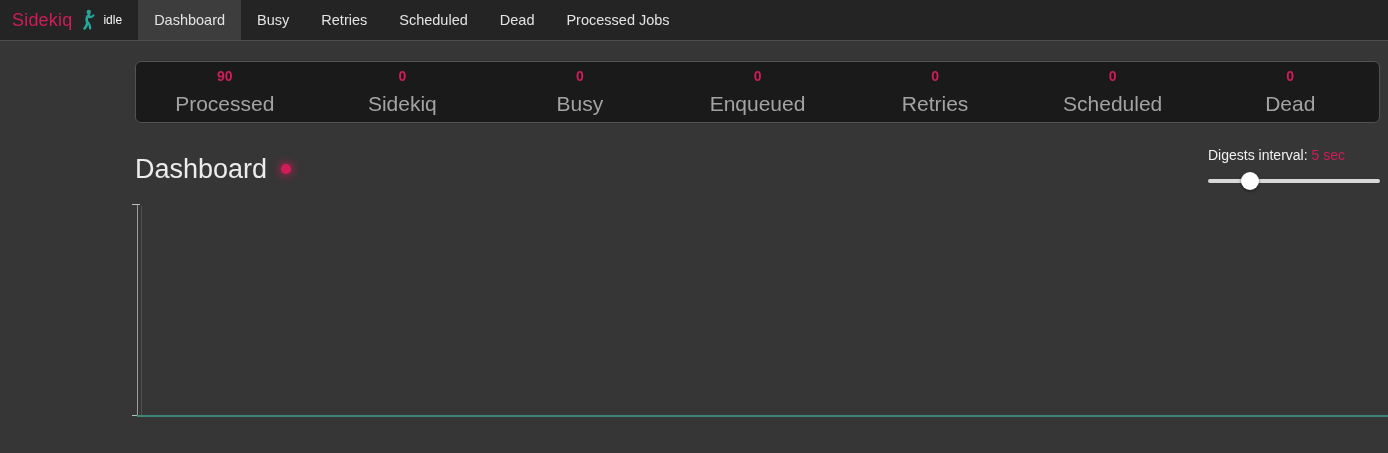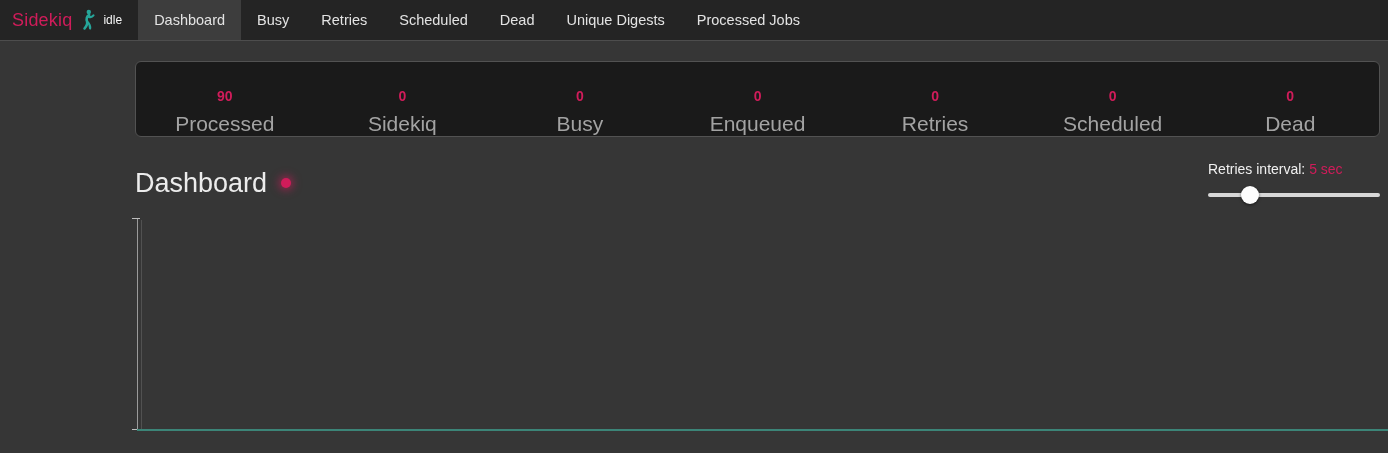--- a/index.html
+++ b/index.html
@@ -41,26 +41,25 @@
     cursor: pointer; white-space: nowrap;
   }
   .nav-item.active { background: #3d3d3d; }
 
   
   .container { margin: 0 8px 0 135px; }
 
   
   .stats-bar {
     margin-top: 20px;
-    height: 76px;
+    height: 62px;
     background: #1a1a1a;
     border: 1px solid #525252;
     border-radius: 6px;
     display: flex;
-    align-items: flex-end;
   }
   .stat {
     flex: 1;
     display: flex; flex-direction: column;
     align-items: center; justify-content: center;
     gap: 8px; cursor: pointer;
   }
   .stat-value { color: var(--accent); font-size: 14px; font-weight: 700; }
   .stat-label { color: #a3a3a3; font-size: 21px; }
 
@@ -135,21 +134,20 @@
       </svg>
     </span>
     <span class="status-text">idle</span>
   </div>
   <ul class="nav-items">
     <li class="nav-item active">Dashboard</li>
     <li class="nav-item">Busy</li>
     <li class="nav-item">Retries</li>
     <li class="nav-item">Scheduled</li>
     <li class="nav-item">Dead</li>
-    <li class="nav-item">Unique Digests</li>
     <li class="nav-item">Processed Jobs</li>
   </ul>
 </nav>
 
 <div class="container">
   <div class="stats-bar">
     <div class="stat">
       <span class="stat-value">90</span>
       <span class="stat-label">Processed</span>
     </div>
@@ -179,21 +177,21 @@
     </div>
   </div>
 
   <div class="page-header">
     <h1 class="page-title">
       <span>Dashboard</span>
       <span class="beacon"></span>
     </h1>
     <div class="polling">
       <div class="polling-text">
-        <span>Retries interval:</span>
+        <span>Digests interval:</span>
         <span class="polling-value">5 sec</span>
       </div>
       <div class="slider">
         <div class="slider-track"></div>
         <div class="slider-thumb"></div>
       </div>
     </div>
   </div>
 </div>
 

